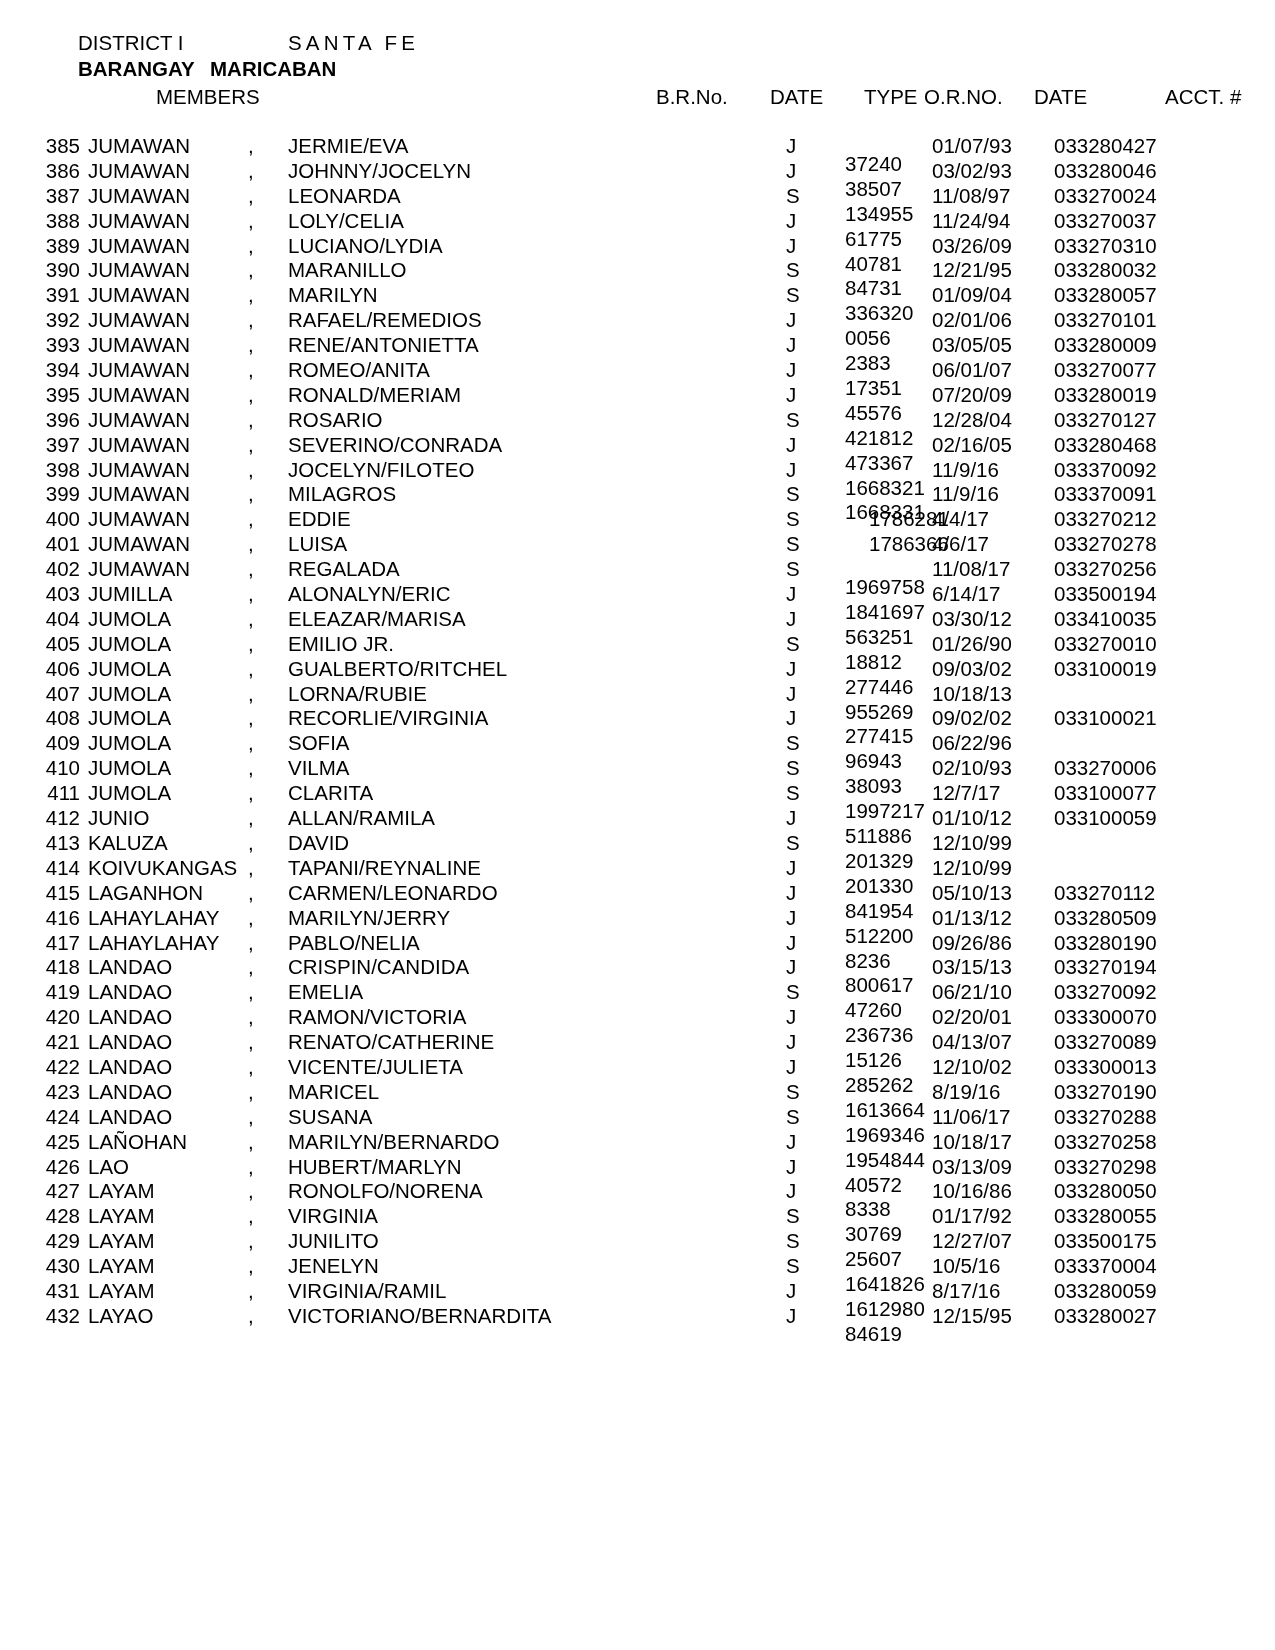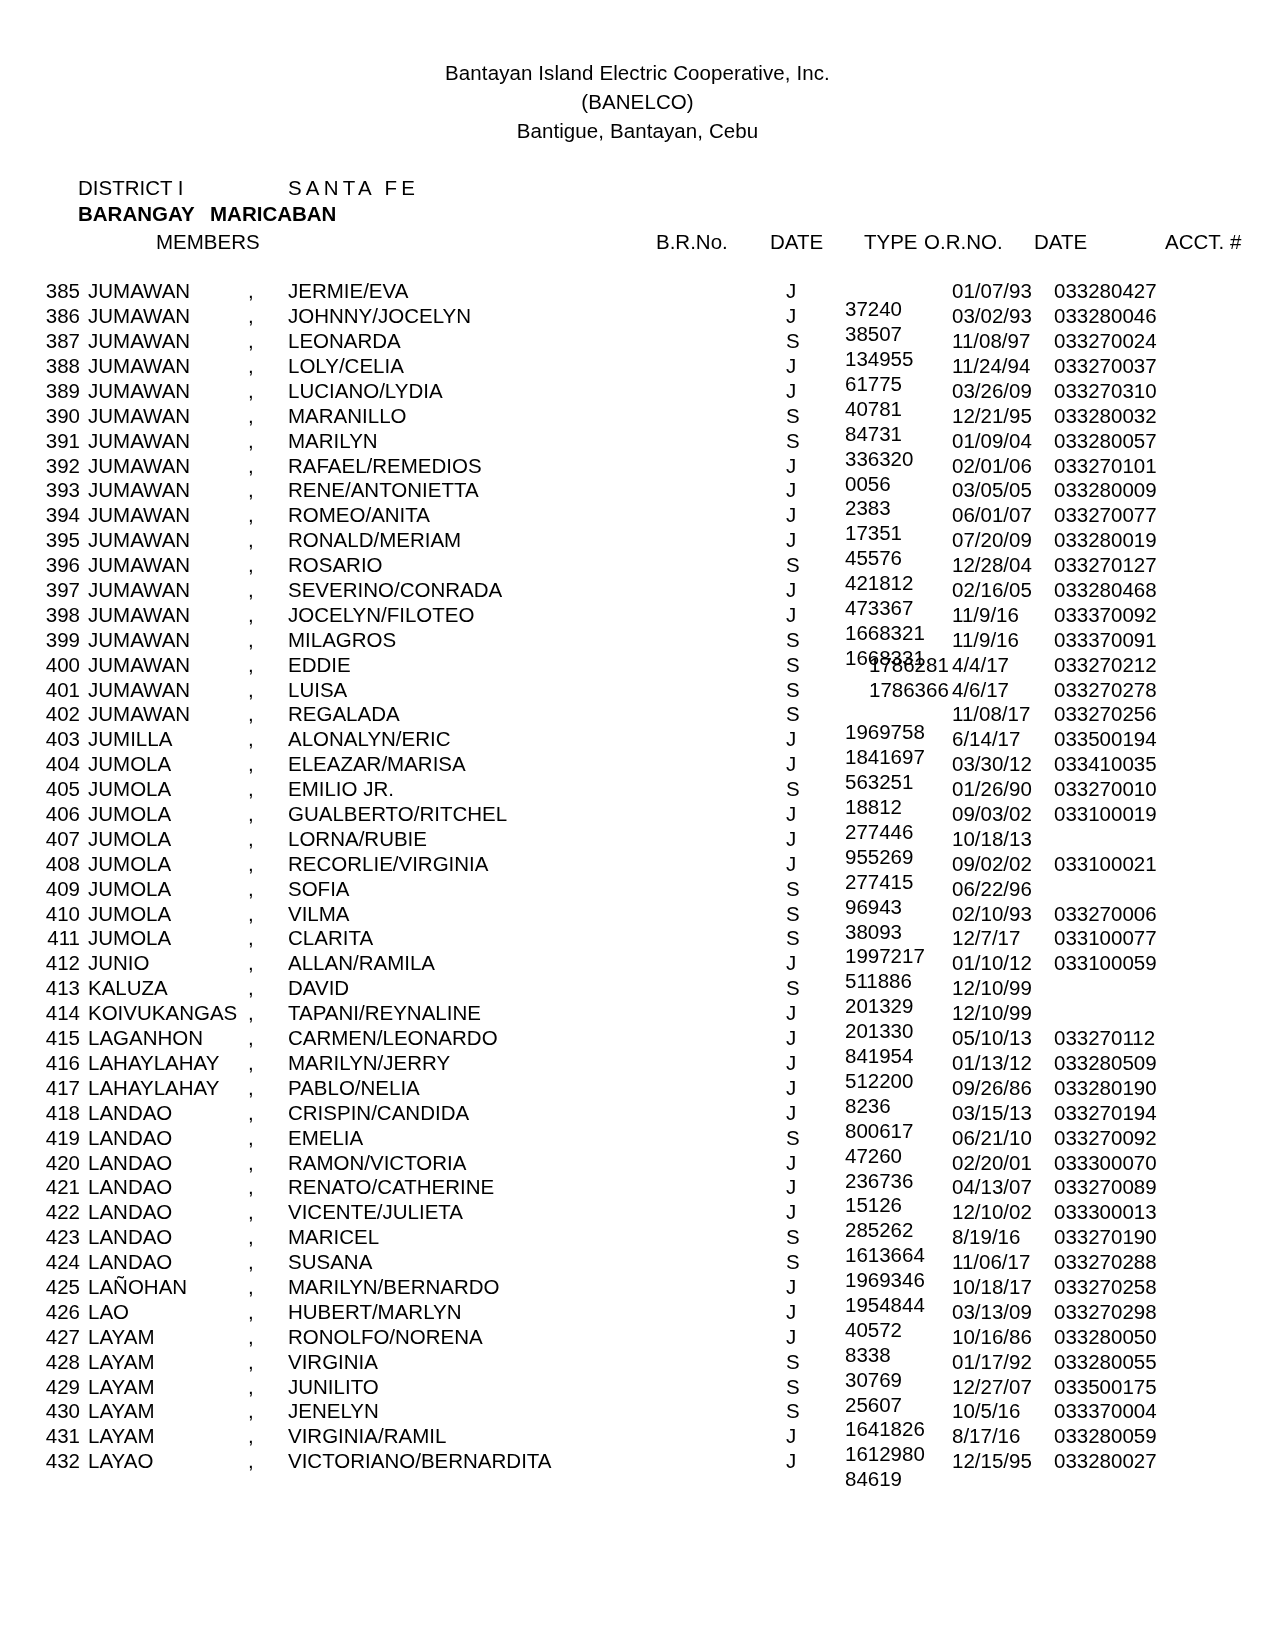--- a/index.html
+++ b/index.html
@@ -100,43 +100,38 @@
     text-align: right;
   }
   .c-surname { left: 88px; }
   .c-comma   { left: 248px; }
   .c-first   { left: 288px; }
   .c-brno    { left: 578px; width: 100px; text-align: right; }
   .c-date1   { left: 690px; width: 92px; text-align: right; }
   .c-type    { left: 786px; }
   .c-orno    { left: 845px; margin-top: 18px; }
   .c-orno-shift { left: 869px; }
-  .c-date2   { left: 952px; }
+  .c-date2   { left: 932px; }
   .c-acct    { left: 1054px; }
 
   
   .footer {
     position: absolute;
     left: 0;
     right: 0;
     top: 1505px;
     text-align: center;
     font-size: 20.5px;
   }
 </style>
 </head>
 <body>
 
 <div class="page">
 
-  <div class="doc-header">
-    <div>Bantayan Island Electric Cooperative, Inc.</div>
-    <div>(BANELCO)</div>
-    <div>Bantigue, Bantayan, Cebu</div>
-  </div>
 
   <div class="meta">
     <div class="meta-row">
       <span class="meta-label district-label">DISTRICT I</span><span class="municipality">SANTA FE</span>
     </div>
     <div class="meta-row barangay-row">
       <span class="barangay-label">BARANGAY</span><span>MARICABAN</span>
     </div>
     <div class="col-head">
       <span class="ch-members">MEMBERS</span>

